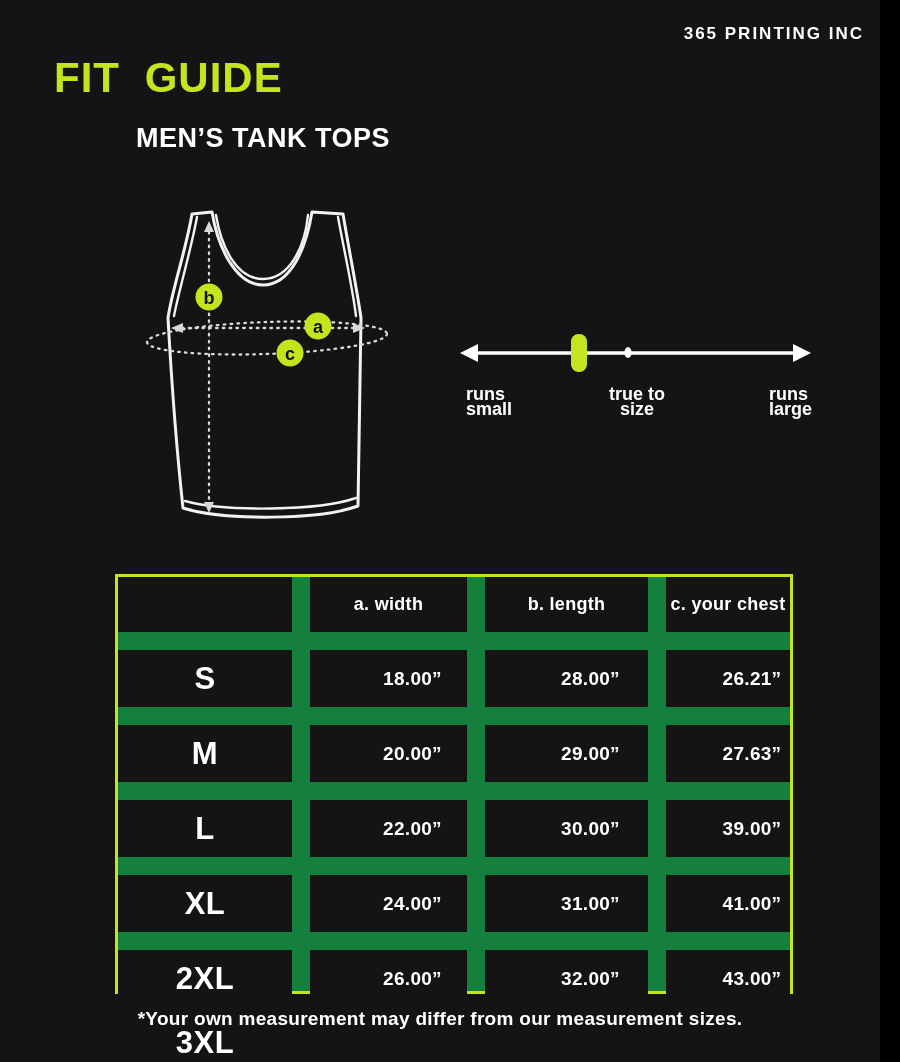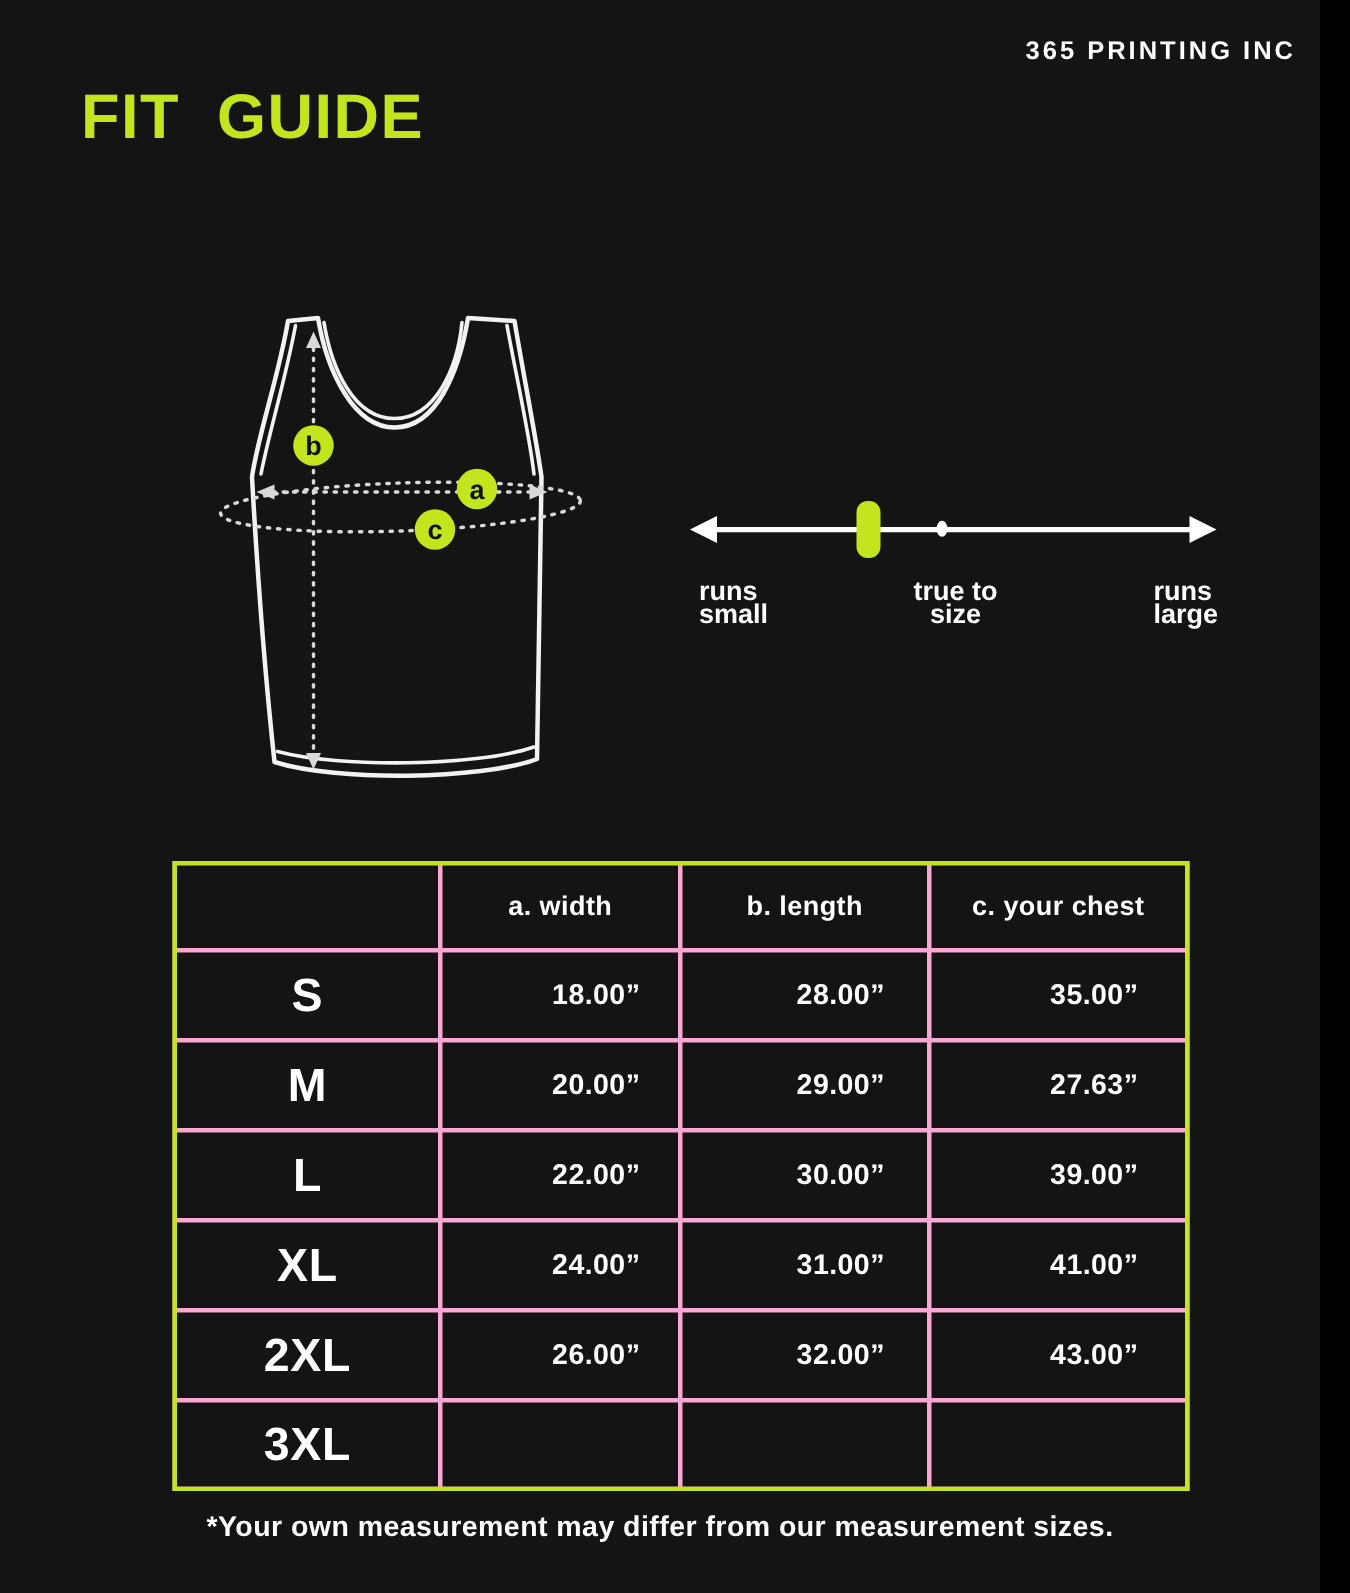--- a/index.html
+++ b/index.html
@@ -94,25 +94,25 @@
   .scale-label.left-label { left: 466px; }
   .scale-label.center-label { left: 584px; width: 106px; text-align: center; }
   .scale-label.right-label { left: 769px; }
   .size-table {
     position: absolute;
     left: 115px;
     top: 574px;
     width: 678px;
     height: 420px;
     border: 3px solid var(--accent);
-    background: #f9a8d4;
+    background: #15803d;
     display: grid;
     grid-template-columns: 174px 157px 163px 1fr;
     grid-template-rows: 55px 57px 57px 57px 57px 57px 1fr;
-    gap: 3px;
+    gap: 18px;
   }
   .size-table > div {
     background: var(--background);
     display: flex;
     align-items: center;
     justify-content: center;
     font-weight: bold;
     color: var(--text);
   }
   .size-table .header-cell { font-size: 18px; letter-spacing: 0.3px; }
@@ -130,20 +130,21 @@
     color: var(--text);
   }
 </style>
 </head>
 <body>
 
 <div class="stage">
 
   <div class="brand">365 PRINTING INC</div>
   <h1 class="title">FIT GUIDE</h1>
+  <div class="subtitle">MEN’S TANK TOPS</div>
 
   <svg class="tank-svg" viewBox="0 0 280 360">
 
     <path class="outline" d="M62,24 C56,60 42,100 38,128
          C42,200 48,272 53,318
          C95,331 190,330 228,316
          C229,258 230,188 231,128
          C227,100 219,60 213,24
          L182,22
          C176,58 161,95 133,95
@@ -188,21 +189,21 @@
 
   <div class="size-table">
     <div class="header-cell"></div>
     <div class="header-cell">a. width</div>
     <div class="header-cell">b. length</div>
     <div class="header-cell">c. your chest</div>
 
     <div class="size-cell">S</div>
     <div class="value-cell">18.00”</div>
     <div class="value-cell">28.00”</div>
-    <div class="value-cell">35.00”</div>
+    <div class="value-cell">26.21”</div>
 
     <div class="size-cell">M</div>
     <div class="value-cell">20.00”</div>
     <div class="value-cell">29.00”</div>
     <div class="value-cell">27.63”</div>
 
     <div class="size-cell">L</div>
     <div class="value-cell">22.00”</div>
     <div class="value-cell">30.00”</div>
     <div class="value-cell">39.00”</div>

